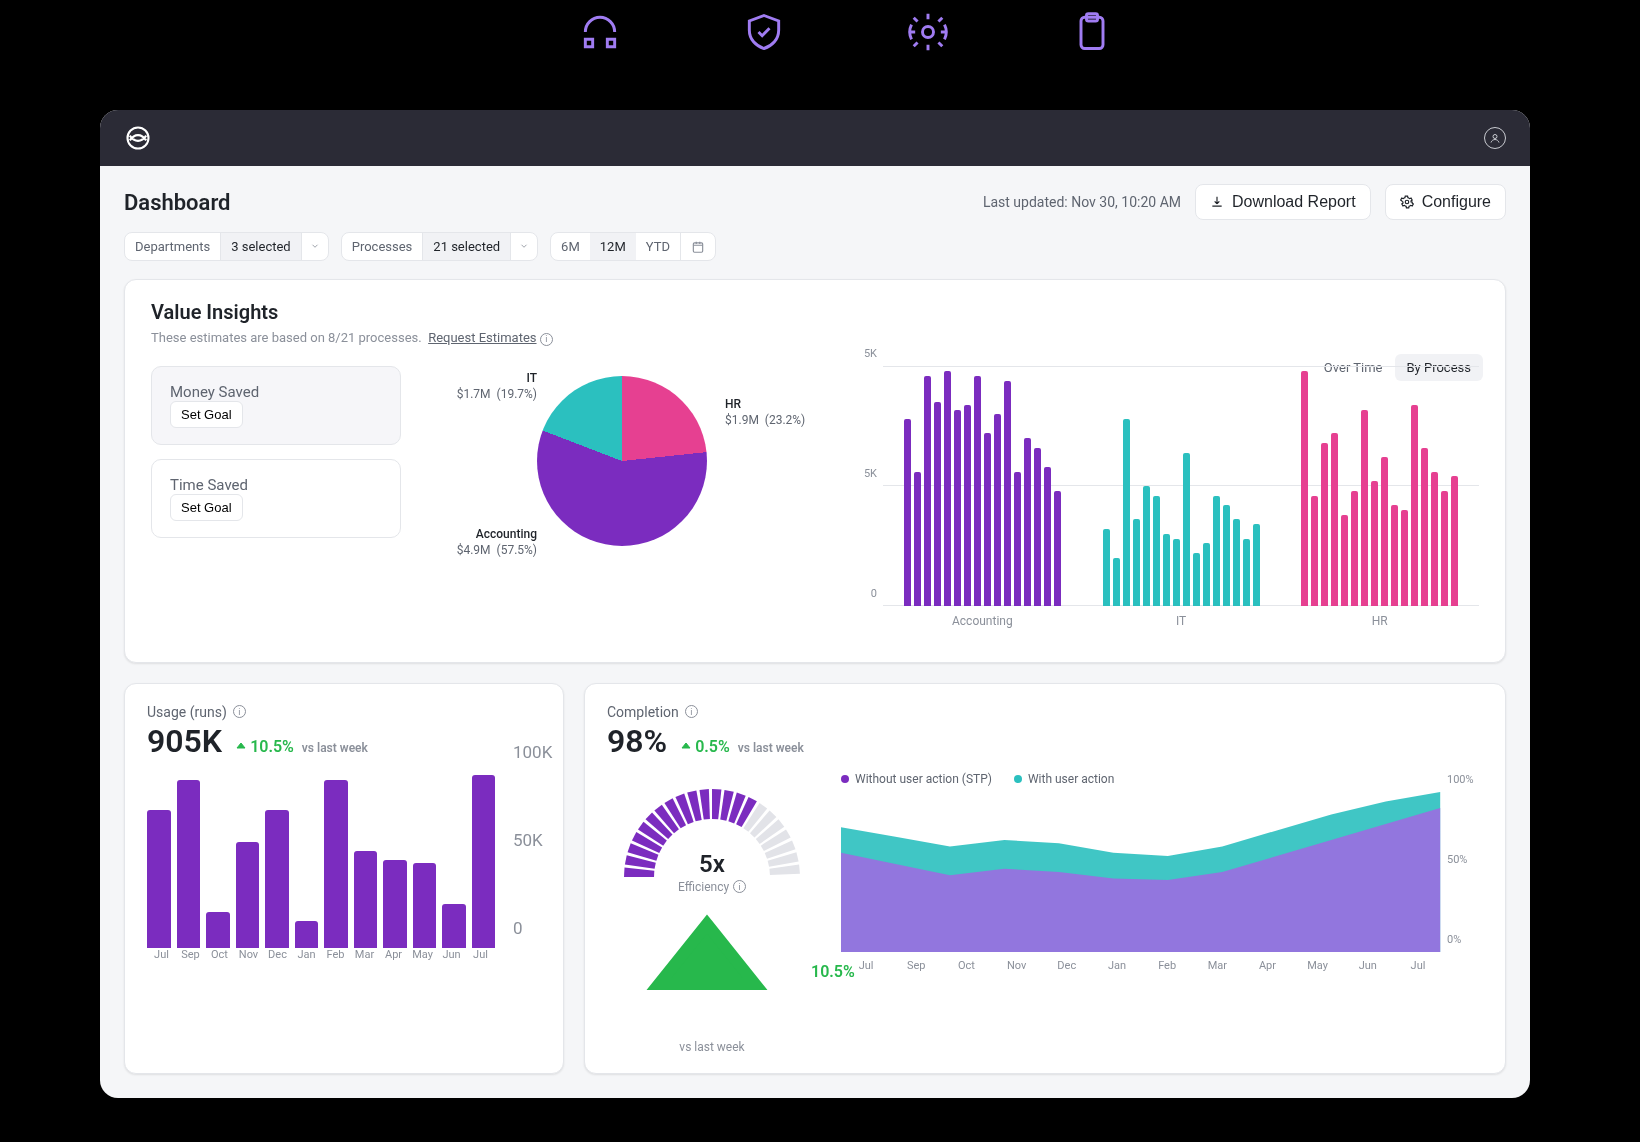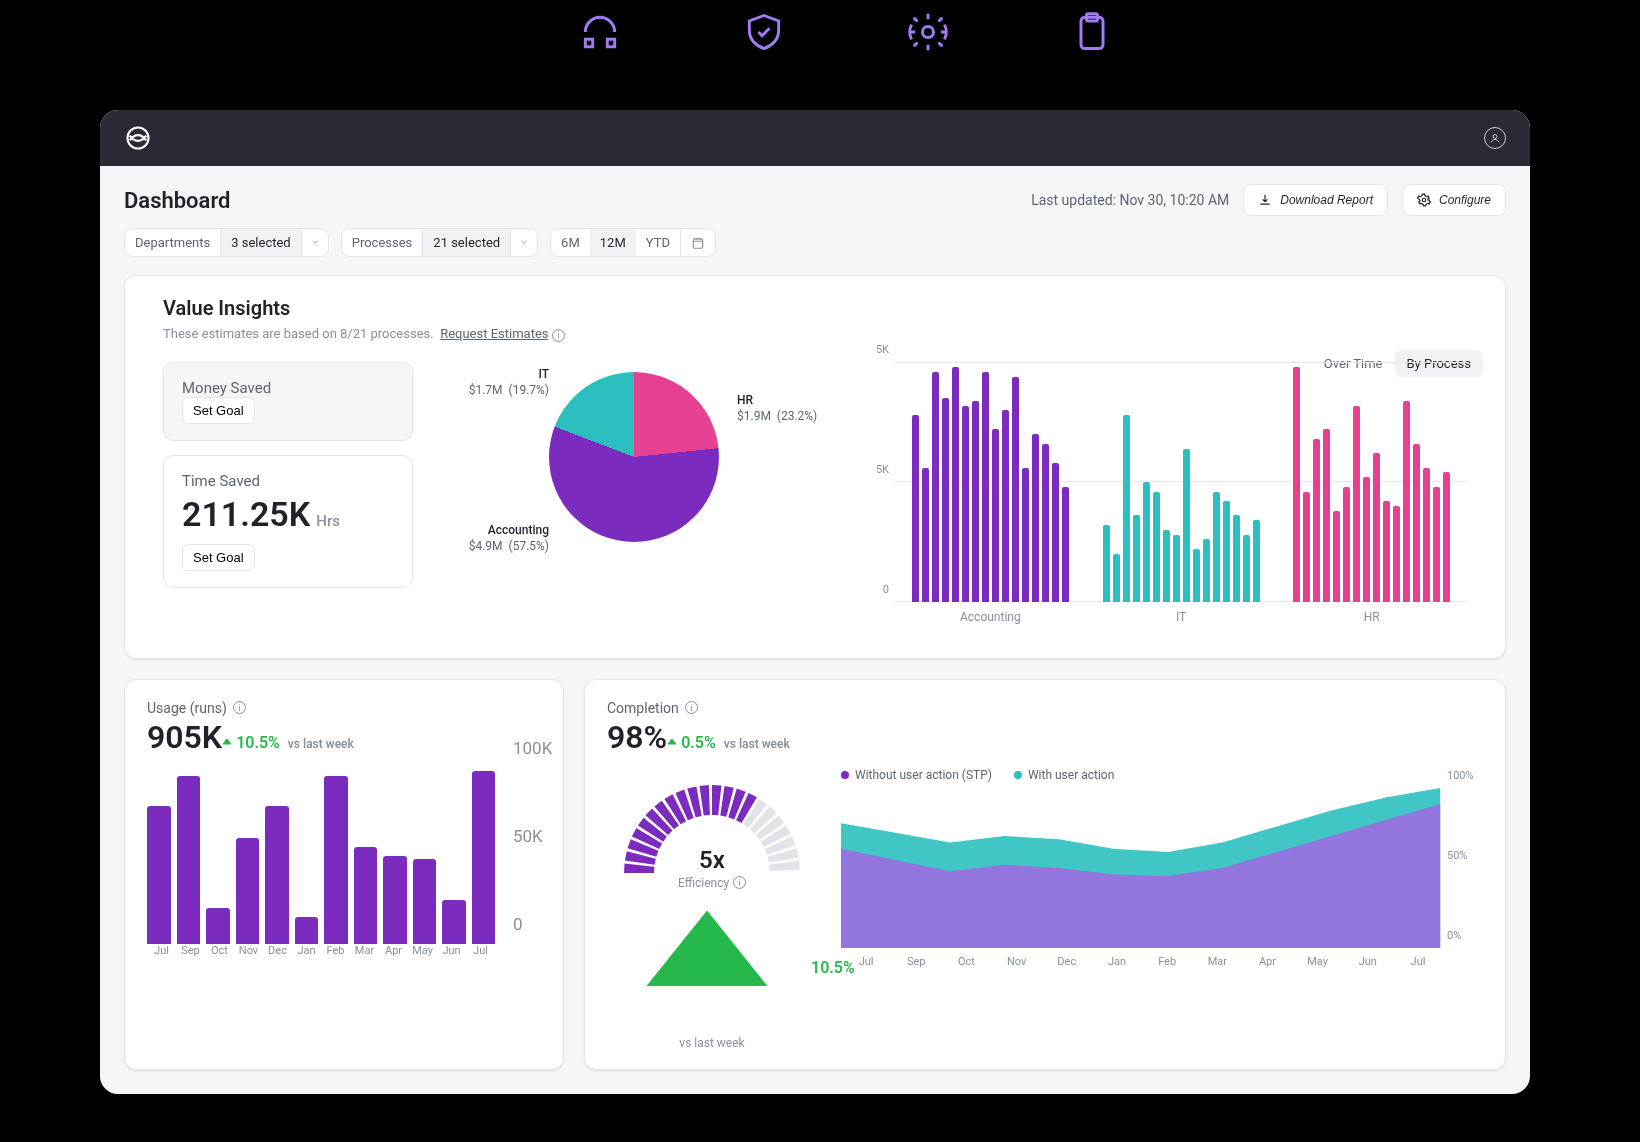--- a/index.html
+++ b/index.html
@@ -35,34 +35,34 @@
   .nav-tab.active { color:#fff; }
   .nav-tab.active::after { content:""; position:absolute; left:0; right:0; bottom:0; height:3px; background:var(--purple-2); }
   .nav-spacer { flex:1; }
   .user-icon { width:22px; height:22px; border:1.6px solid var(--nav-ink); border-radius:50%; display:flex; align-items:center; justify-content:center; }
   .user-icon svg { width:12px; height:12px; stroke:var(--nav-ink); stroke-width:2; fill:none; }
   
   .header { display:flex; align-items:center; padding:18px 24px 12px; }
   .page-title { font-size:22px; font-weight:600; color:var(--ink); }
   .header-right { margin-left:auto; display:flex; align-items:center; gap:14px; }
   .muted { color:var(--ink-2); font-size:14px; }
-  .btn { background:#fff; border:1px solid var(--border); border-radius:8px; padding:8px 14px; font-size:12px; color:var(--ink); display:inline-flex; align-items:center; gap:8px; cursor:pointer;font-style:italic; }
+  .btn { background:#fff; border:1px solid var(--border); border-radius:8px; padding:8px 14px; font-size:16px; color:var(--ink); display:inline-flex; align-items:center; gap:8px; cursor:pointer; }
   .btn svg { width:14px; height:14px; stroke:var(--ink); stroke-width:2; fill:none; }
   
   .filters { display:flex; align-items:center; gap:12px; padding:0 24px 18px; }
   .chip { background:#fff; border:1px solid var(--border); border-radius:8px; display:flex; align-items:center; overflow:hidden; font-size:13px; }
   .chip > span { padding:6px 10px; color:var(--ink-2); }
   .chip .val { background:#f1f2f5; color:var(--ink); border-left:1px solid var(--border); border-right:1px solid var(--border); }
   .chip .caret { padding:0 8px; }
   .seg { background:#fff; border:1px solid var(--border); border-radius:8px; display:flex; overflow:hidden; font-size:13px; }
   .seg span { padding:6px 10px; color:var(--ink-2); cursor:pointer; }
   .seg span.active { background:#f1f2f5; color:var(--ink); }
   .seg .cal { border-left:1px solid var(--border); display:flex; align-items:center; padding:0 10px; }
   
-  .panel { background:var(--card); border:1px solid var(--border); border-radius:12px; margin:0 24px 20px; padding:20px 38px 26px; box-shadow:var(--shadow); }
+  .panel { background:var(--card); border:1px solid var(--border); border-radius:12px; margin:0 24px 20px; padding:20px 26px 26px; box-shadow:var(--shadow); }
   .panel h2 { margin:0 0 6px; font-size:20px; font-weight:600; color:var(--ink); }
   .sub { color:var(--ink-3); font-size:13px; }
   .sub a { color:var(--ink-2); text-decoration:underline; cursor:pointer; }
   .insights { display:flex; gap:26px; margin-top:20px; align-items:flex-start; }
   .metric-col { width:250px; display:flex; flex-direction:column; gap:14px; }
   .metric { background:#f6f6f9; border:1px solid var(--border); border-radius:10px; padding:16px 18px; }
   .metric.alt { background:#fff; }
   .metric .lab { color:var(--ink-2); font-size:15px; }
   .metric .val { font-size:34px; font-weight:600; color:var(--ink); margin:4px 0 10px; }
   .metric .val .unit { font-size:15px; font-weight:500; color:var(--ink-3); margin-left:6px; }
@@ -89,21 +89,21 @@
   .group .bar { width:7px; border-radius:2px 2px 0 0; }
   .gbar .xaxis { position:absolute; left:40px; right:0; bottom:0; height:30px; display:flex; }
   .gbar .xaxis span { flex:1; text-align:center; font-size:12px; color:var(--ink-3); padding-top:8px; }
 
   
   .row { display:flex; gap:20px; padding:0 24px 24px; }
   .card { background:var(--card); border:1px solid var(--border); border-radius:12px; box-shadow:var(--shadow); padding:20px 22px 18px; position:relative; }
   .usage { width:440px; }
   .comp { flex:1; }
   .card-title { font-size:14px; color:var(--ink-2); display:flex; align-items:center; gap:6px; }
-  .big { font-size:32px; font-weight:600; color:var(--ink); margin:2px 0 2px; display:flex; align-items:flex-start; }
+  .big { font-size:32px; font-weight:600; color:var(--ink); margin:2px 0 2px; display:flex; align-items:flex-start; gap:14px; }
   .delta { color:var(--green); font-size:16px; font-weight:600; display:inline-flex; align-items:center; gap:4px; }
   .delta svg { width:10px; height:10px; stroke:var(--green); fill:var(--green); }
   .vs { color:var(--ink-3); font-size:12px; }
 
   .usage-chart { position:relative; height:200px; margin-top:12px; }
   .usage-chart .plot   { position:absolute; left:0; right:46px; top:0; bottom:24px; display:flex; align-items:flex-end; gap:6px; }
   .usage-chart .plot div { flex:1; background:var(--purple); border-radius:3px 3px 0 0; }
   .usage-chart .xaxis  { position:absolute; left:0; right:46px; bottom:0; height:24px; display:flex; }
   .usage-chart .xaxis span { flex:1; text-align:center; font-size:11px; color:var(--ink-3); }
   .usage-chart .yaxis  { position:absolute; right:0; top:0; bottom:24px; width:40px; }
@@ -259,23 +259,20 @@
 
       <div class="insights">
 
         <div class="metric-col">
           <div class="metric">
             <div class="lab">Money Saved</div>
             <button class="sm-btn">Set Goal</button>
           </div>
           <div class="metric alt">
             <div class="lab">Time Saved</div>
-            <div class="val">
-              <span>211.25K</span><span class="unit">Hrs</span>
-            </div>
             <button class="sm-btn">Set Goal</button>
           </div>
         </div>
 
         <div class="pie-wrap">
           <div class="pie"></div>
           <div id="pie-labels">
               <div class="pie-label" style="left: 298px; top: 30px; text-align: left; width: auto;"><span class="name">HR</span><br>$1.9M &nbsp;(23.2%)</div>
               <div class="pie-label" style="left: -10px; top: 160px; text-align: right; width: 120px;"><span class="name">Accounting</span><br>$4.9M &nbsp;(57.5%)</div>
               <div class="pie-label" style="left: -10px; top: 4px; text-align: right; width: 120px;"><span class="name">IT</span><br>$1.7M &nbsp;(19.7%)</div>

